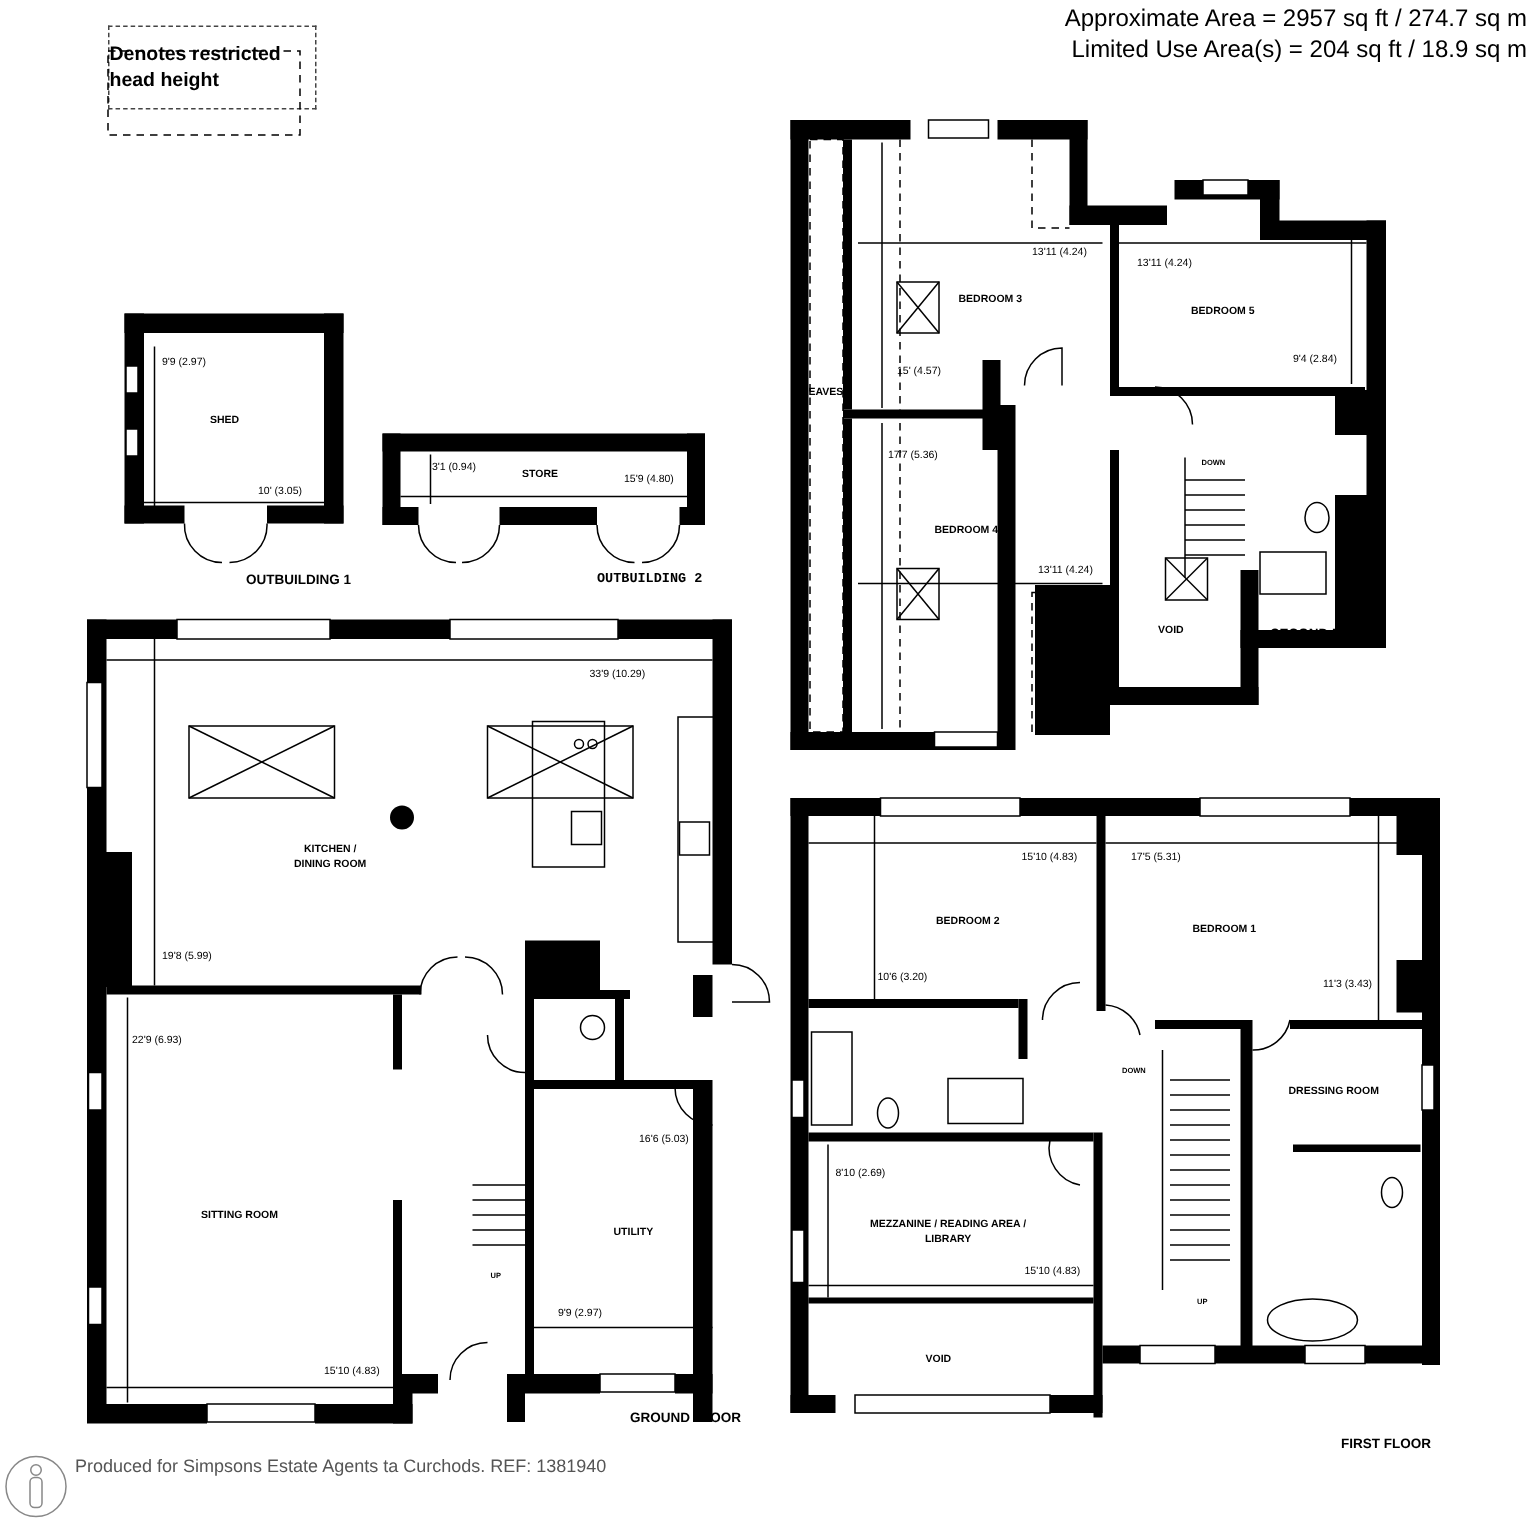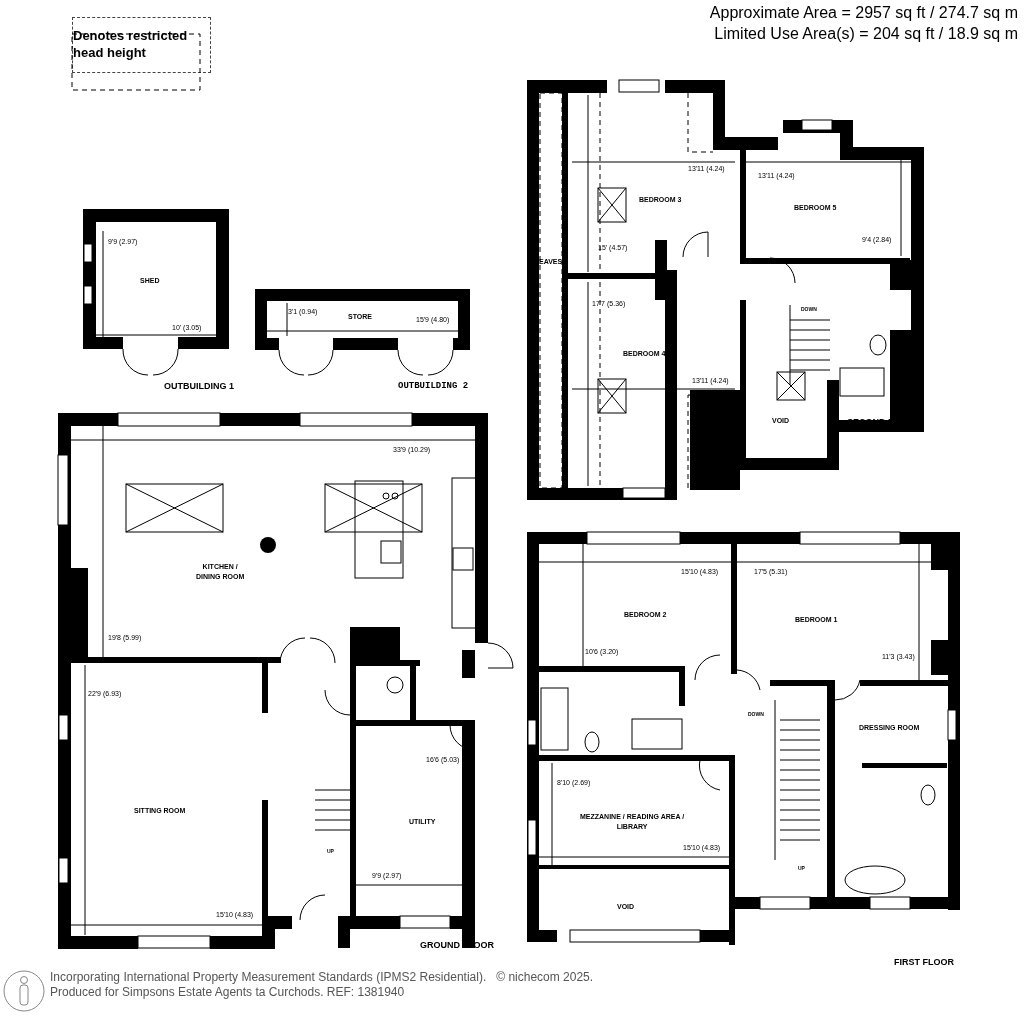--- a/index.html
+++ b/index.html
@@ -310,15 +310,14 @@
 <div class="dim" style="left:683px;top:844px;">15'10 (4.83)</div>
 <div class="room-label" style="left:617px;top:902px;">VOID</div>
 <div class="floor-label" style="left:894px;top:921px;margin-top:36px;">FIRST FLOOR</div>
 
 <svg width="46" height="50" viewBox="0 0 46 50" style="left:2px;top:966px;">
   <circle cx="22" cy="25" r="20" fill="none" stroke="#888" stroke-width="1"></circle>
   <circle cx="22" cy="14" r="3.5" fill="none" stroke="#888" stroke-width="1"></circle>
   <rect x="18" y="19" width="8" height="20" rx="3" fill="none" stroke="#888" stroke-width="1"></rect>
 </svg>
 <div class="footer">
-  <div><span>Incorporating International Property Measurement Standards (IPMS2 Residential).</span>&nbsp;&nbsp; <span>© nichecom 2025.</span></div>
   <div>Produced for Simpsons Estate Agents ta Curchods.   REF: 1381940</div>
 </div>
 
 </body></html>

